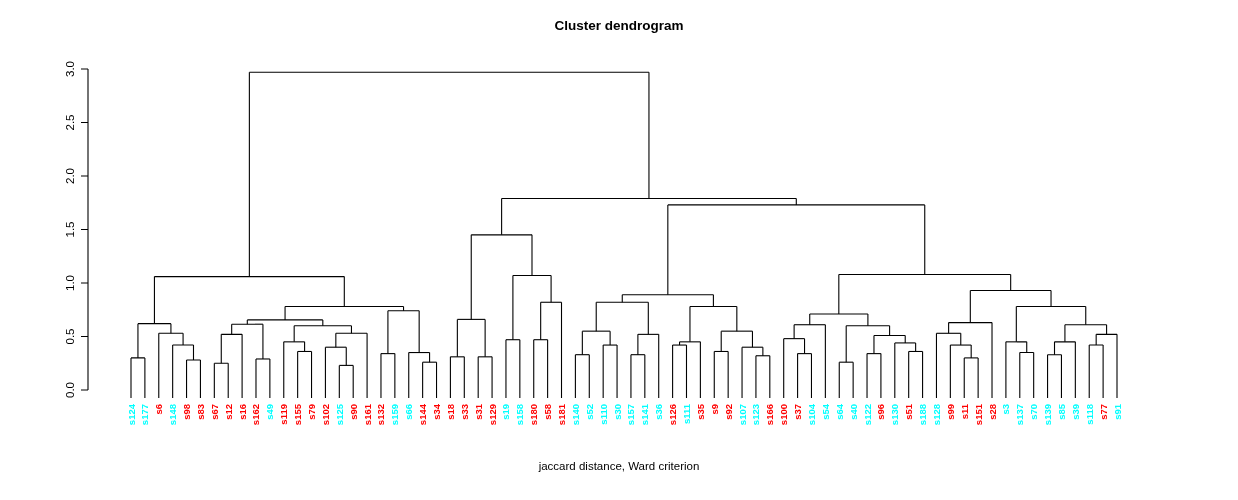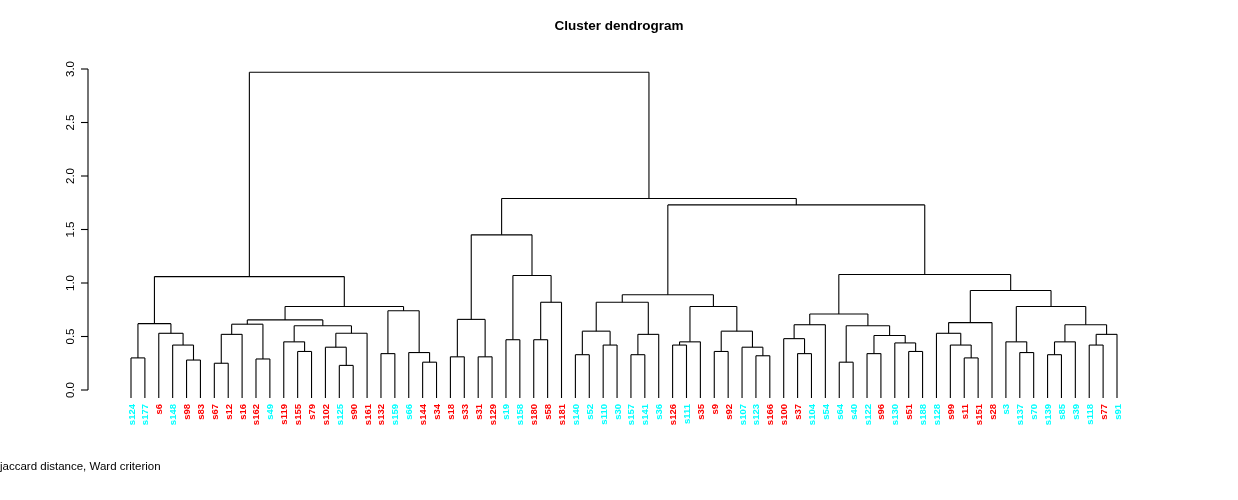--- a/index.html
+++ b/index.html
@@ -1,19 +1,19 @@
 <!DOCTYPE html>
 <html><head>
 <meta charset="utf-8">
 <style>
   html,body{margin:0;padding:0;background:#ffffff;font-family:"Liberation Sans",sans-serif;}
-  #frame{position:relative;width:1238px;height:500px;background:#ffffff;overflow:hidden;}
+  #frame{position:relative;width:1238px;height:500px;background:#ffffff;overflow:hidden;border-radius:23px;}
   #chart-title{position:absolute;top:18px;left:0;width:1238px;text-align:center;
     font-size:13.5px;font-weight:bold;color:#000;}
-  #x-axis-label{position:absolute;top:460px;left:0;width:1238px;text-align:left;
+  #x-axis-label{position:absolute;top:460px;left:0;width:1238px;text-align:center;
     font-size:11.5px;color:#000;}
   svg{position:absolute;top:0;left:0;}
   text{font-family:"Liberation Sans",sans-serif;}
 </style>
 </head>
 <body>
 <div id="frame">
 
   <div id="chart-title">Cluster dendrogram</div>
 

